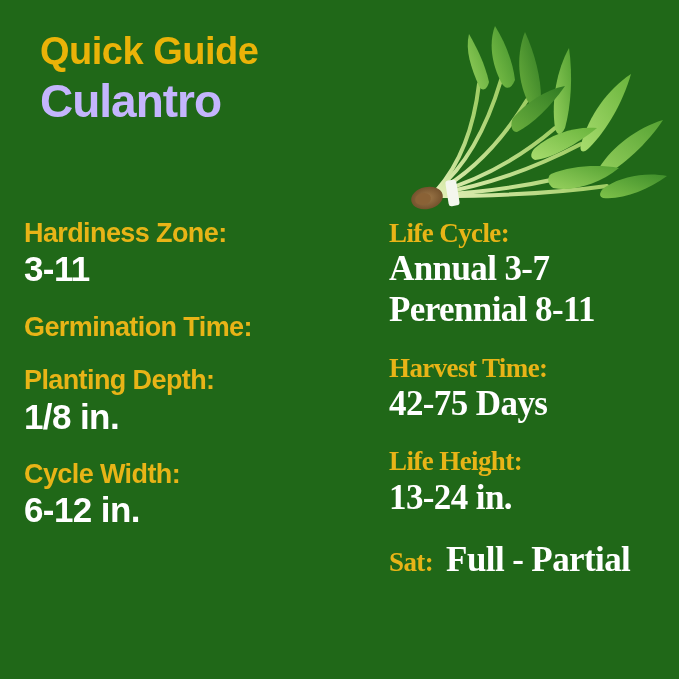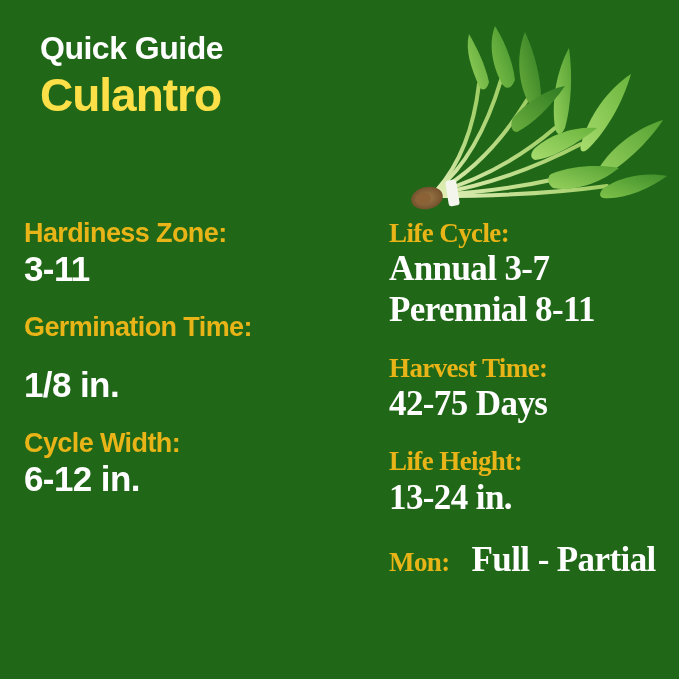--- a/index.html
+++ b/index.html
@@ -11,26 +11,26 @@
     position:relative;
   }
   #card {
     position:absolute; inset:0;
     background:#206818;
   }
 
   
   .header { position:absolute; left:40px; top:32px; }
   .kicker {
-    font-size:32px; font-weight:bold; letter-spacing:-0.5px;
-    color:#ffffff; line-height:1.05; white-space:nowrap;
+    font-size:38px; font-weight:bold; letter-spacing:-0.5px;
+    color:#eab308; line-height:1.05; white-space:nowrap;
   }
   .title {
     font-size:46px; font-weight:bold; letter-spacing:-1px;
-    color:#fde047; line-height:1.12; margin-top:4px; white-space:nowrap;
+    color:#c4b5fd; line-height:1.12; margin-top:4px; white-space:nowrap;
   }
 
   
   .plant { position:absolute; left:385px; top:8px; width:290px; height:212px; }
   .plant svg { width:100%; height:100%; display:block; }
 
   
   .col { position:absolute; top:218px; }
   .col-left  { left:24px;  width:320px; }
   .col-right { left:389px; width:300px;font-family:Liberation Serif, serif; }
@@ -41,21 +41,21 @@
   .lbl {
     color:#E8B417; font-size:27px; font-weight:bold;
     letter-spacing:-0.6px; line-height:1.16; white-space:nowrap;
   }
   .val {
     color:#FFFFFF; font-size:35px; font-weight:bold;
     letter-spacing:-0.6px; line-height:1.16; white-space:nowrap;
   }
   .inline-entry { white-space:nowrap; }
   .inline-entry .lbl, .inline-entry .val { display:inline; }
-  .inline-entry .val { margin-left:18px; }
+  .inline-entry .val { margin-left:9px; }
 </style>
 </head>
 <body>
 
 <div id="card">
 
   <div class="header">
     <div class="kicker">Quick Guide</div>
     <div class="title">Culantro</div>
   </div>
@@ -120,20 +120,21 @@
 
   <div class="col col-left">
     <div class="entry">
       <div class="lbl">Hardiness Zone:</div>
       <div class="val">3-11</div>
     </div>
     <div class="entry">
       <div class="lbl">Germination Time:</div>
     </div>
     <div class="entry">
+      <div class="lbl">Planting Depth:</div>
       <div class="val">1/8 in.</div>
     </div>
     <div class="entry">
       <div class="lbl">Cycle Width:</div>
       <div class="val">6-12 in.</div>
     </div>
   </div>
 
   <div class="col col-right">
     <div class="entry">
@@ -143,18 +144,18 @@
     </div>
     <div class="entry">
       <div class="lbl">Harvest Time:</div>
       <div class="val">42-75 Days</div>
     </div>
     <div class="entry">
       <div class="lbl">Life Height:</div>
       <div class="val">13-24 in.</div>
     </div>
     <div class="entry inline-entry">
-      <span class="lbl">Mon:</span>
+      <span class="lbl">Sat:</span>
       <span class="val">Full - Partial</span>
     </div>
   </div>
 
 </div>
 
 </body></html>

